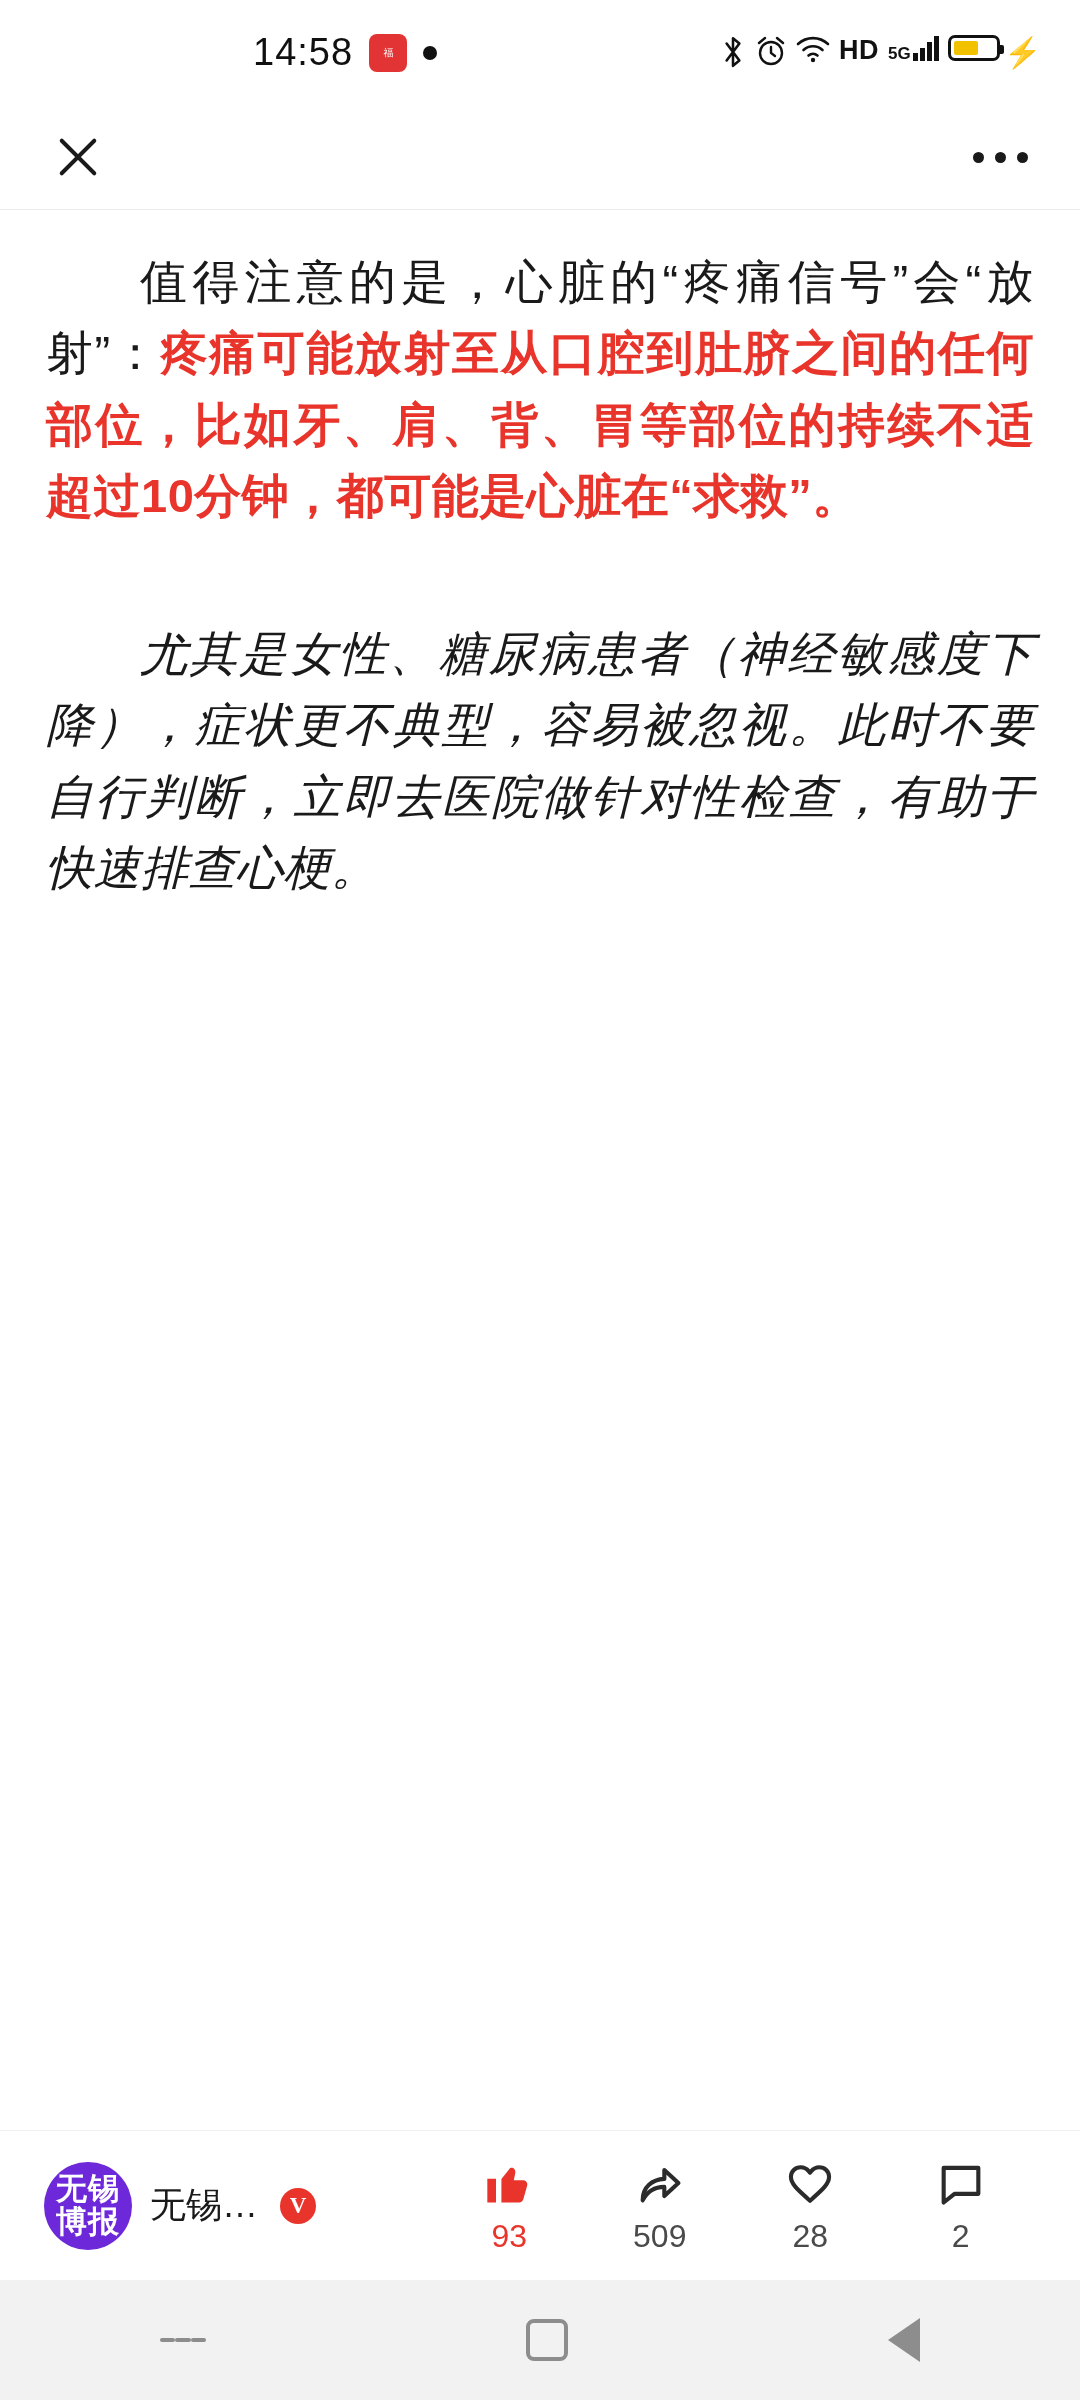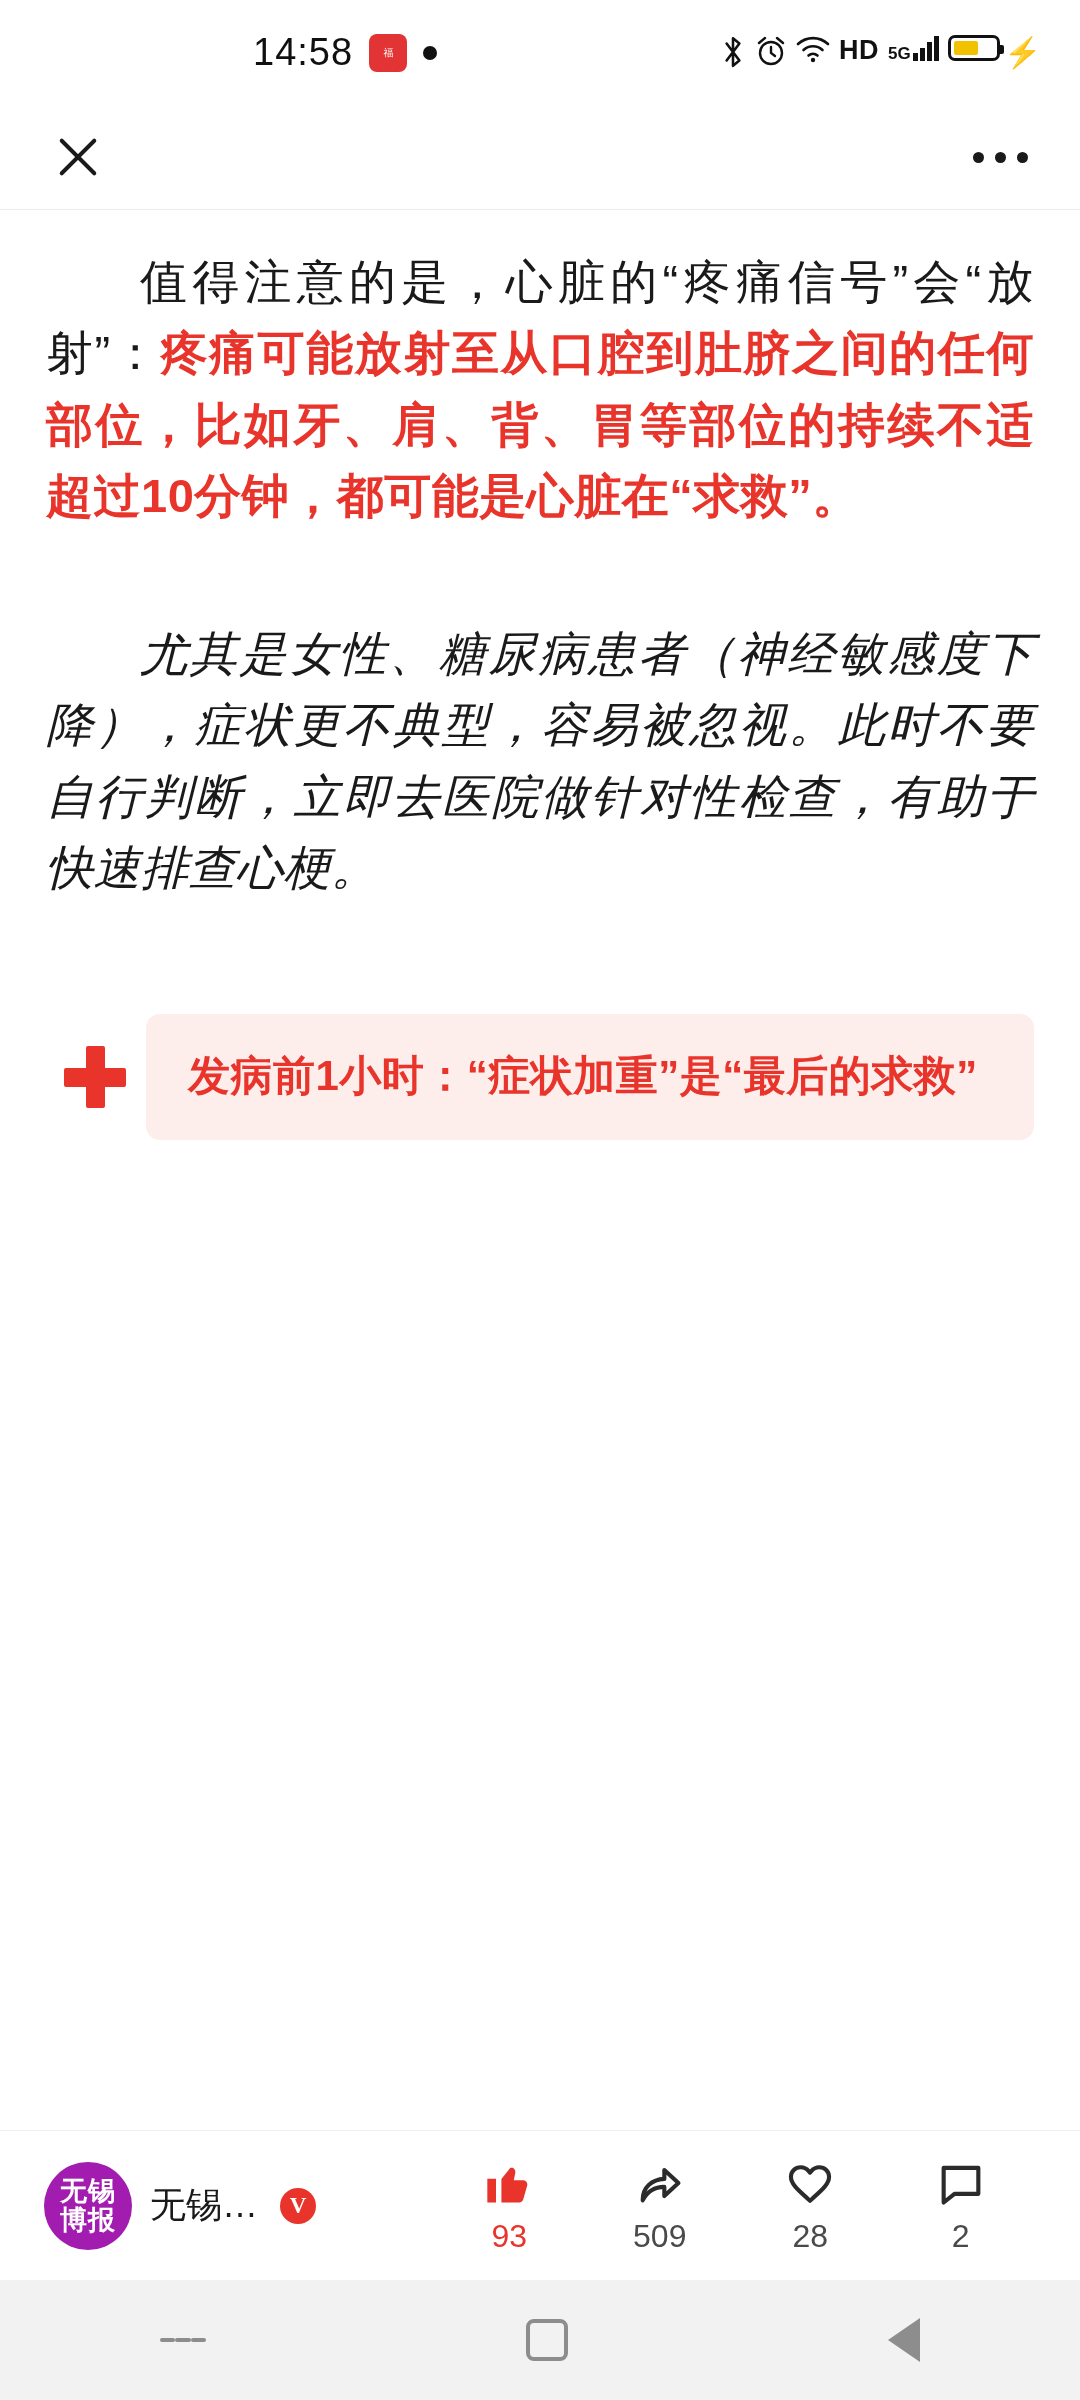--- a/index.html
+++ b/index.html
@@ -143,22 +143,22 @@
     flex: 0 0 auto;
     height: 150px;
     display: flex; align-items: center;
     padding: 0 44px;
     background: #ffffff;
     border-top: 1px solid #f0f0f0;
   }
   .account { display: flex; align-items: center; gap: 18px; width: 390px; }
   .avatar {
     width: 88px; height: 88px; border-radius: 50%;
-    background: #a21caf;
-    color: #fff; font-size: 27px; font-weight: 700;
+    background: #6d28d9;
+    color: #fff; font-size: 31px; font-weight: 700;
     display: flex; flex-direction: column; align-items: center; justify-content: center;
     line-height: 1.05; letter-spacing: 1px;
   }
   .acct-name {
     font-size: 36px; color: #1a1a1a; max-width: 185px;
     white-space: nowrap; overflow: hidden; text-overflow: ellipsis;
   }
   .v-badge {
     width: 36px; height: 36px; border-radius: 50%;
     background: #e8342a; color: #fff;
@@ -256,26 +256,20 @@
         <i></i>
         <i></i>
       </div>
   </div>
 
   <div class="article">
     <p class="para"><span>值得注意的是，心脏的“疼痛信号”会“放射”：</span><span class="red">疼痛可能放射至从口腔到肚脐之间的任何部位，比如牙、肩、背、胃等部位的持续不适超过10分钟，都可能是心脏在“求救”。</span></p>
 
     <p class="para second">尤其是女性、糖尿病患者（神经敏感度下降），症状更不典型，容易被忽视。此时不要自行判断，立即去医院做针对性检查，有助于快速排查心梗。</p>
 
-    <div class="hl-wrap">
-      <div class="cross"></div>
-      <div class="hl-box">
-        <div class="hl-text">发病前1小时：“症状加重”是“最后的求救”</div>
-      </div>
-    </div>
   </div>
 
   <div class="actionbar">
     <div class="account">
       <div class="avatar">
         <span>无锡</span>
         <span>博报</span>
       </div>
       <div class="acct-name">无锡…</div>
       <div class="v-badge">V</div>

